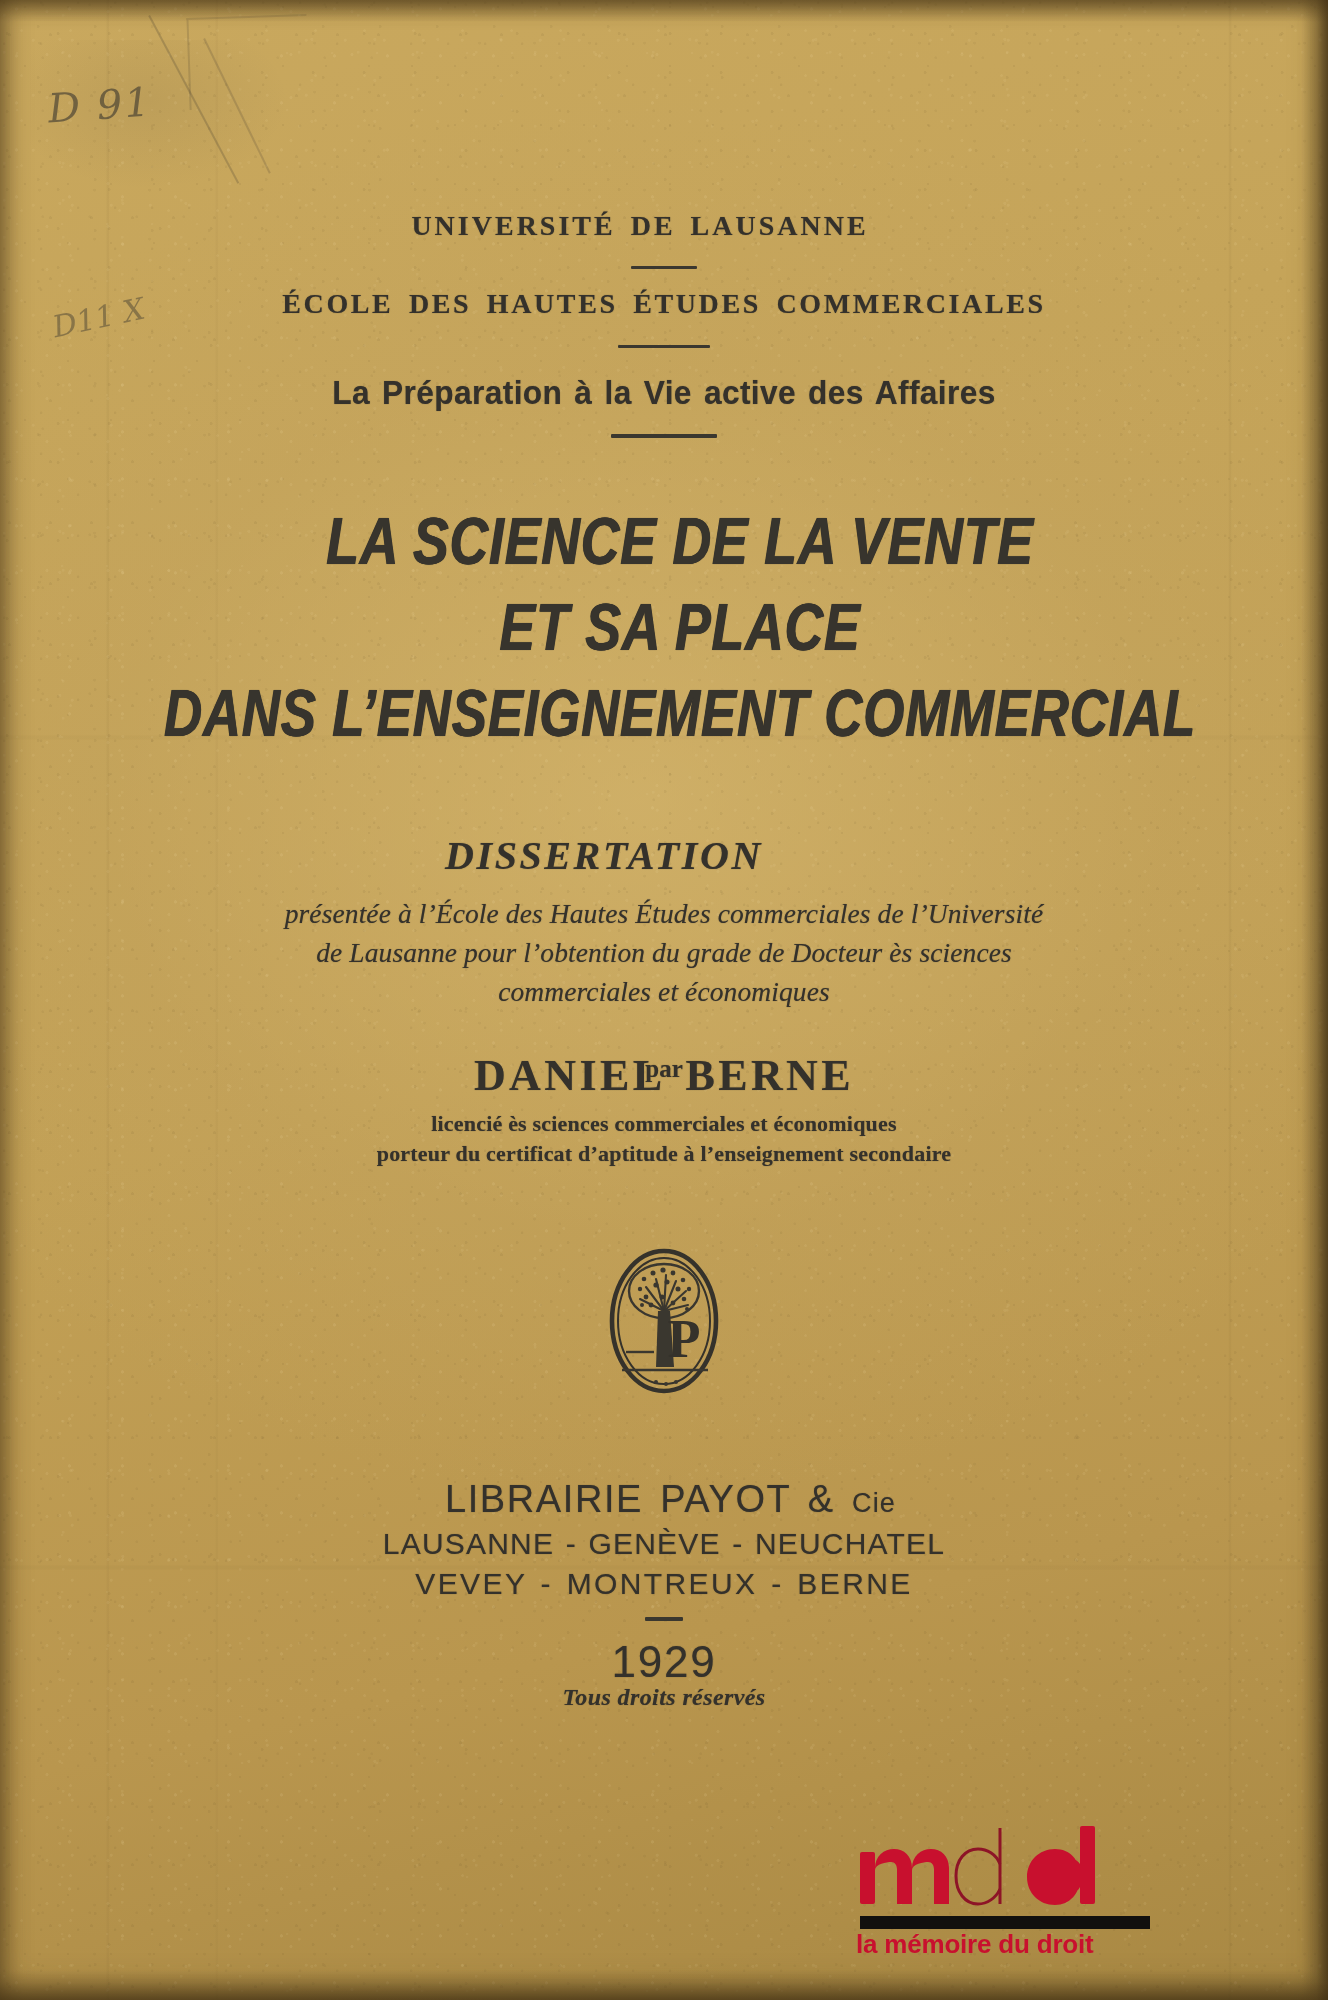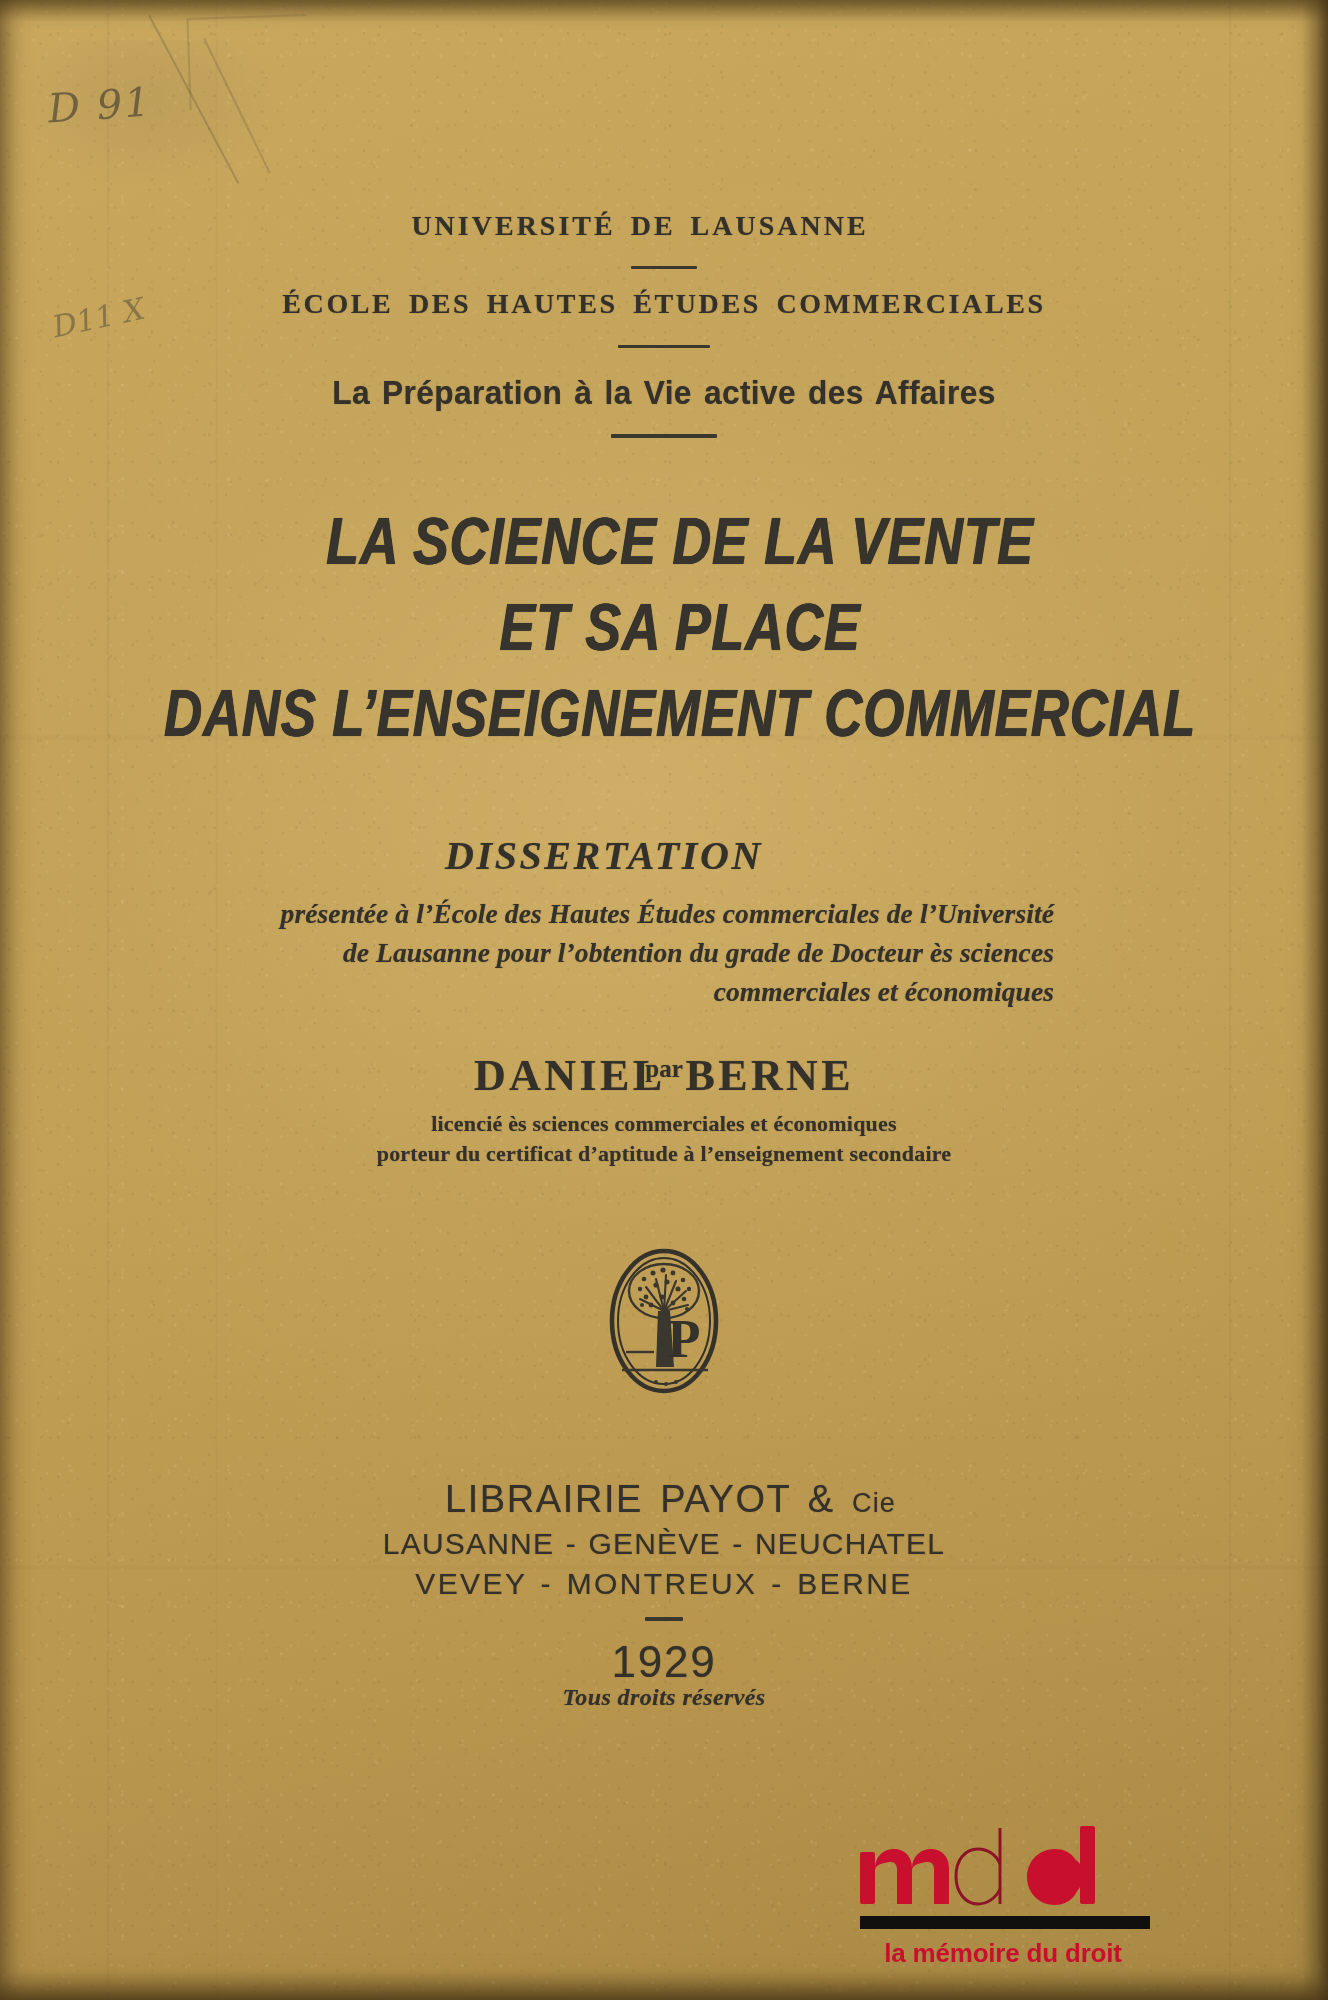--- a/index.html
+++ b/index.html
@@ -218,25 +218,24 @@
     font-family: "Liberation Serif", serif;
     font-style: italic;
     font-weight: 700;
     font-size: 40px;
     letter-spacing: 2.6px;
   }
   #dissertation-desc {
     position: absolute; left: 50%; top: 894px; width: 780px; margin-left: -390px;
     font-family: "Liberation Serif", serif;
     font-style: italic;
-    font-weight: 700;
+    font-weight: 400;
     font-size: 27.5px;
     line-height: 39px;
     letter-spacing: .1px;
-    text-align: right;
   }
   #by-label {
     position: absolute; left: 0; top: 1055px; width: 1328px;
     font-family: "Liberation Serif", serif;
     font-weight: 700;
     font-size: 25px;
   }
   #author {
     position: absolute; left: 0; top: 1050px; width: 1328px;
     font-family: "Liberation Serif", serif;
@@ -319,23 +318,22 @@
     width: 300px; height: 90px;
     display: block;
   }
   #mdd-bar {
     width: 290px; height: 13px;
     background: #12100e;
     margin-top: 2px;
     margin-left: 4px;
   }
   #mdd-tagline {
-    margin-top: 9px;
     width: 294px;
-    text-align: center;
+    text-align: left;
     font-family: "Liberation Sans", sans-serif;
     font-weight: 700;
     font-size: 26px;
     letter-spacing: -0.2px;
     color: #c8102e;
   }
 </style>
 </head>
 <body>
 

